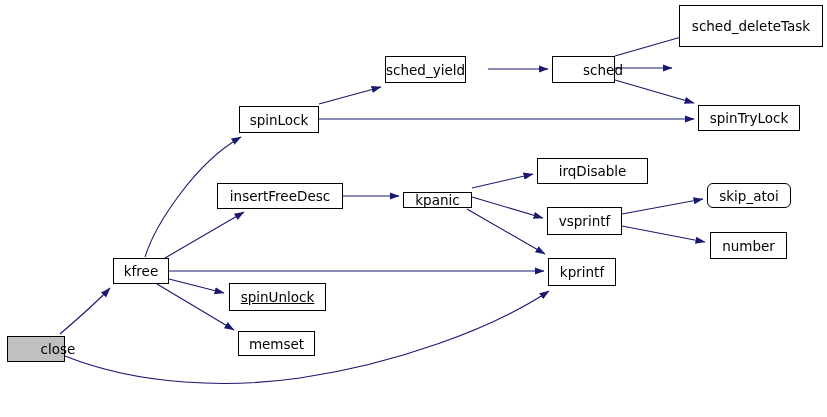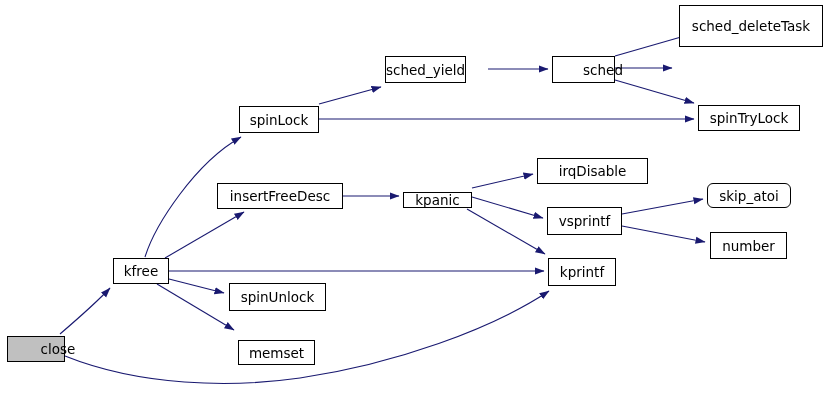--- a/index.html
+++ b/index.html
@@ -131,20 +131,20 @@
     </div>
 
     <div class="node" style="left: 710px; top: 232px; width: 77px; height: 27px;">
       <span>number</span>
     </div>
 
     <div class="node" style="left: 548px; top: 258px; width: 68px; height: 28px;">
       <span>kprintf</span>
     </div>
 
-    <div class="node" style="left: 229px; top: 283px; width: 97px; height: 28px;">
+    <div class="node" style="left: 229px; top: 283px; width: 97px; height: 28px; text-decoration: underline;">
       <span>spinUnlock</span>
     </div>
 
-    <div class="node" style="left: 238px; top: 340px; width: 77px; height: 25px;">
+    <div class="node" style="left: 238px; top: 331px; width: 77px; height: 25px;">
       <span>memset</span>
     </div>
   </div>
 
 </body></html>

